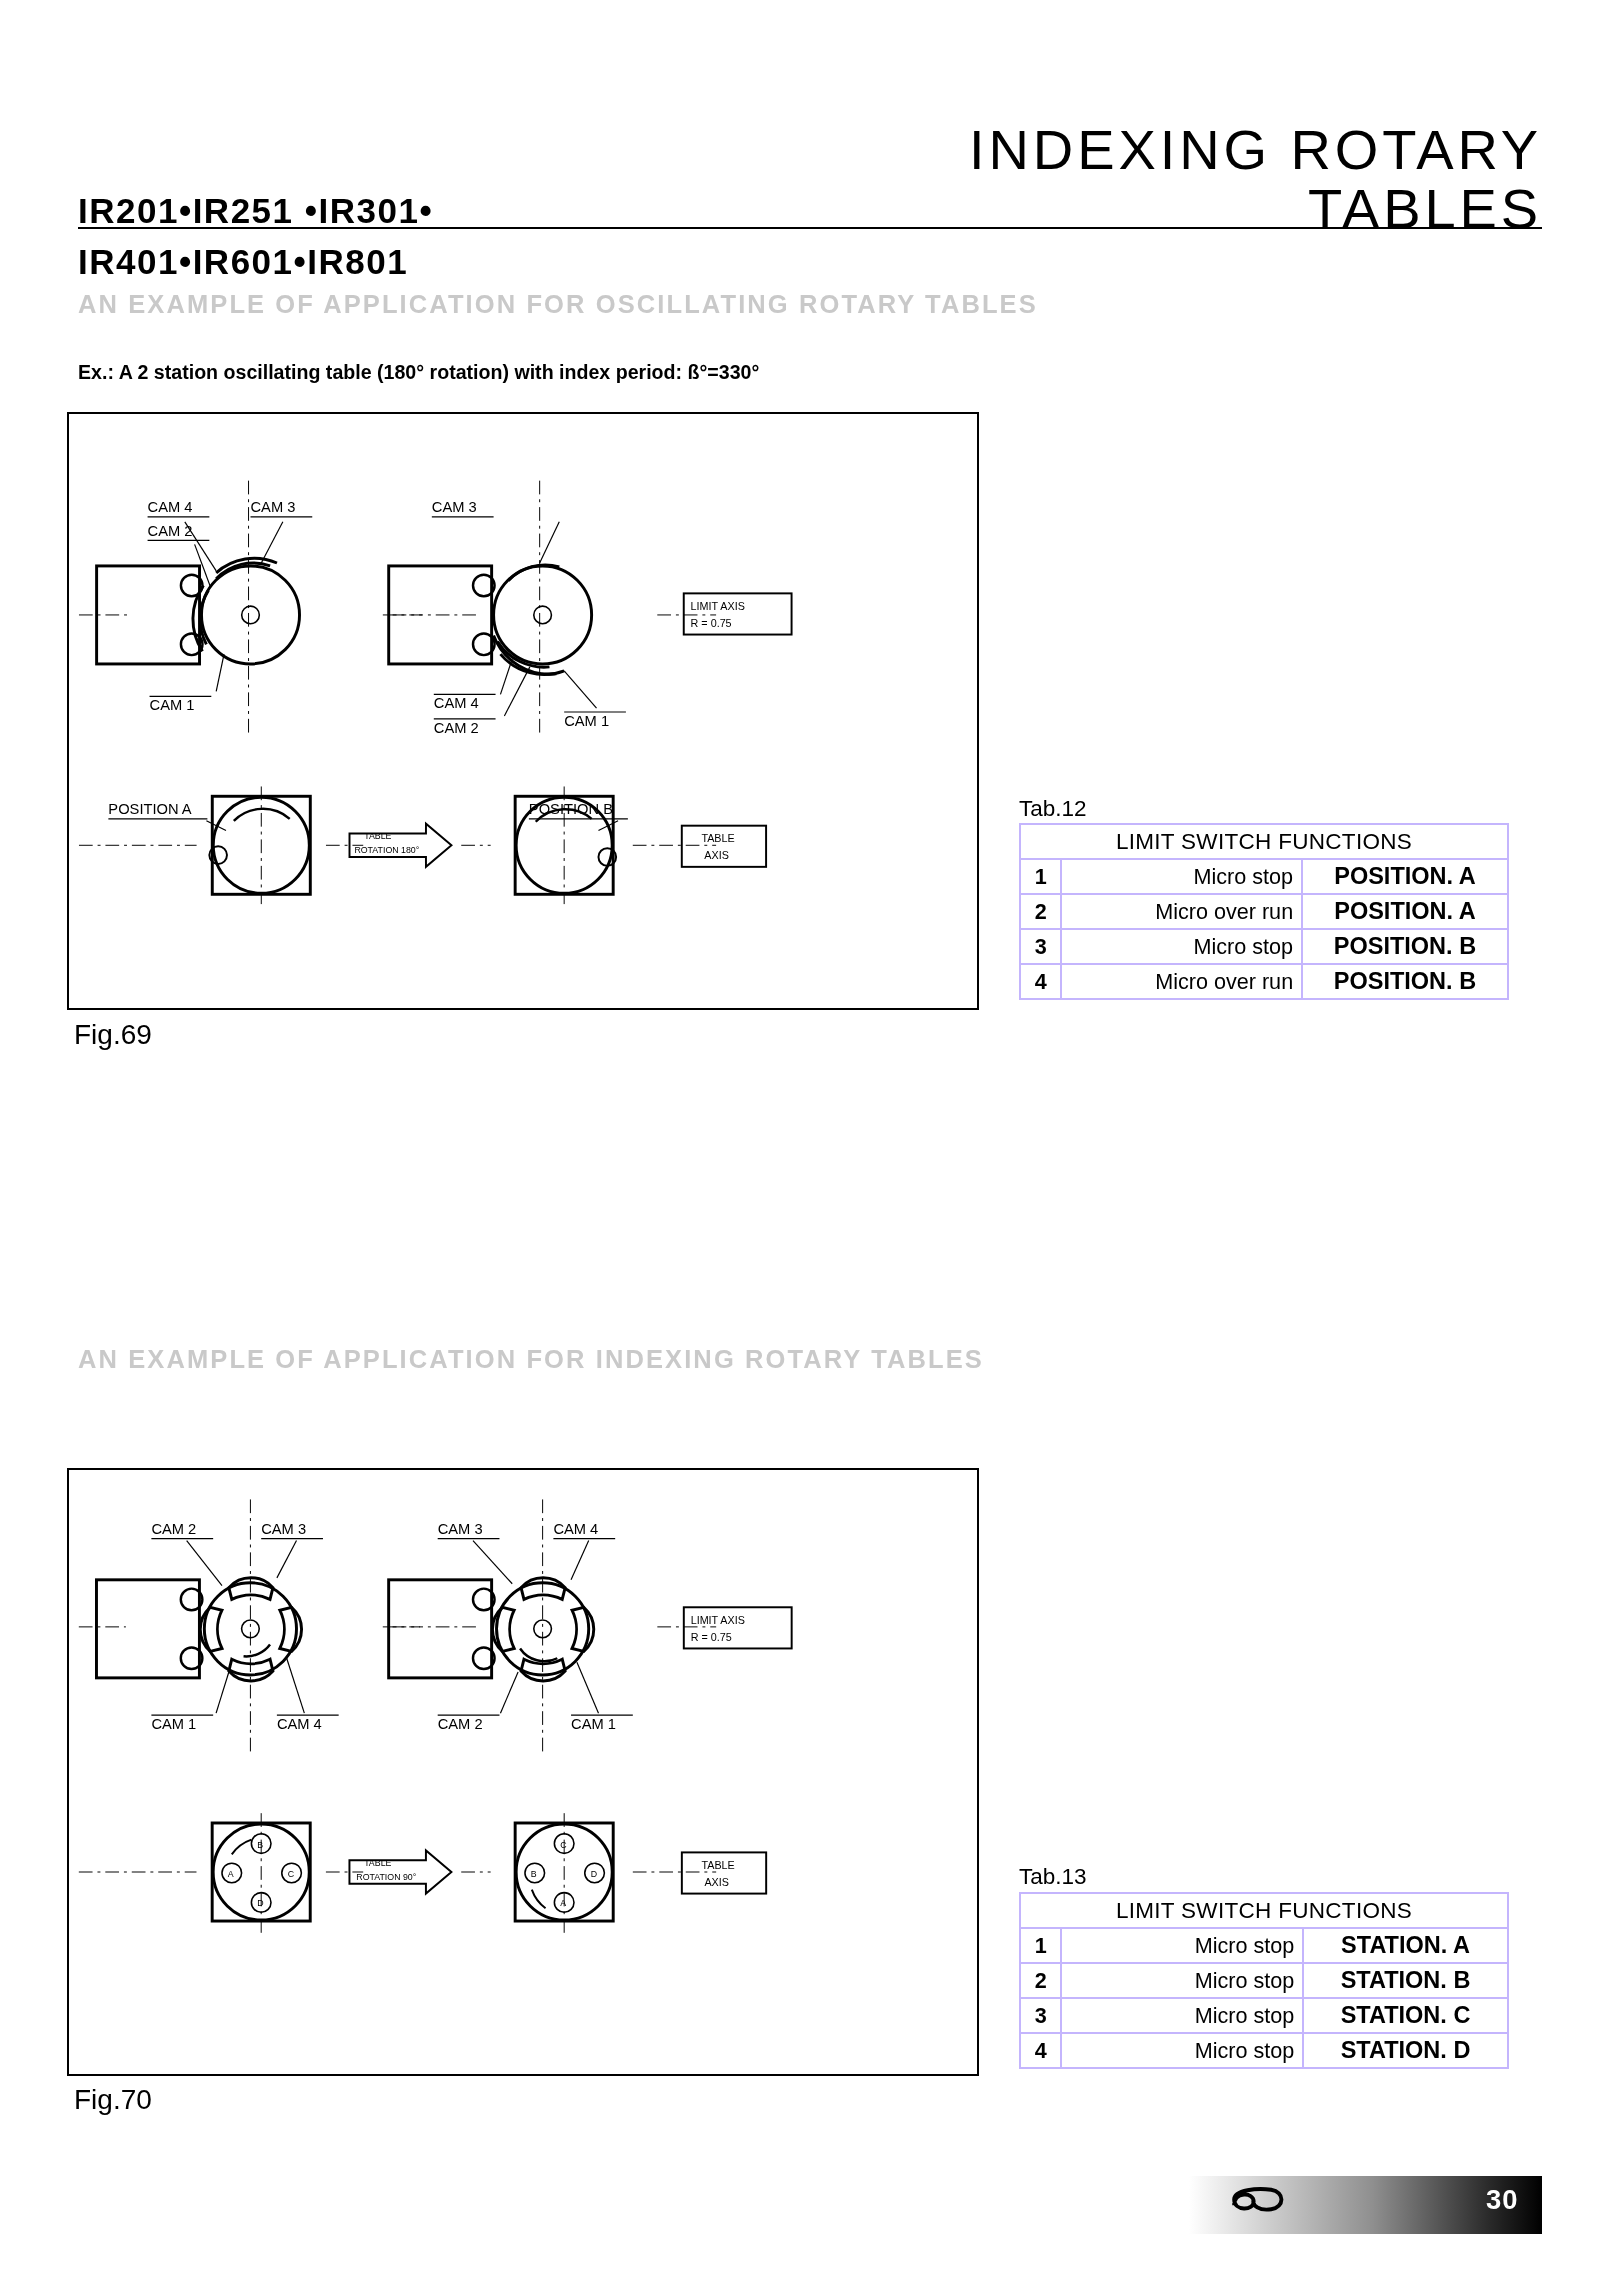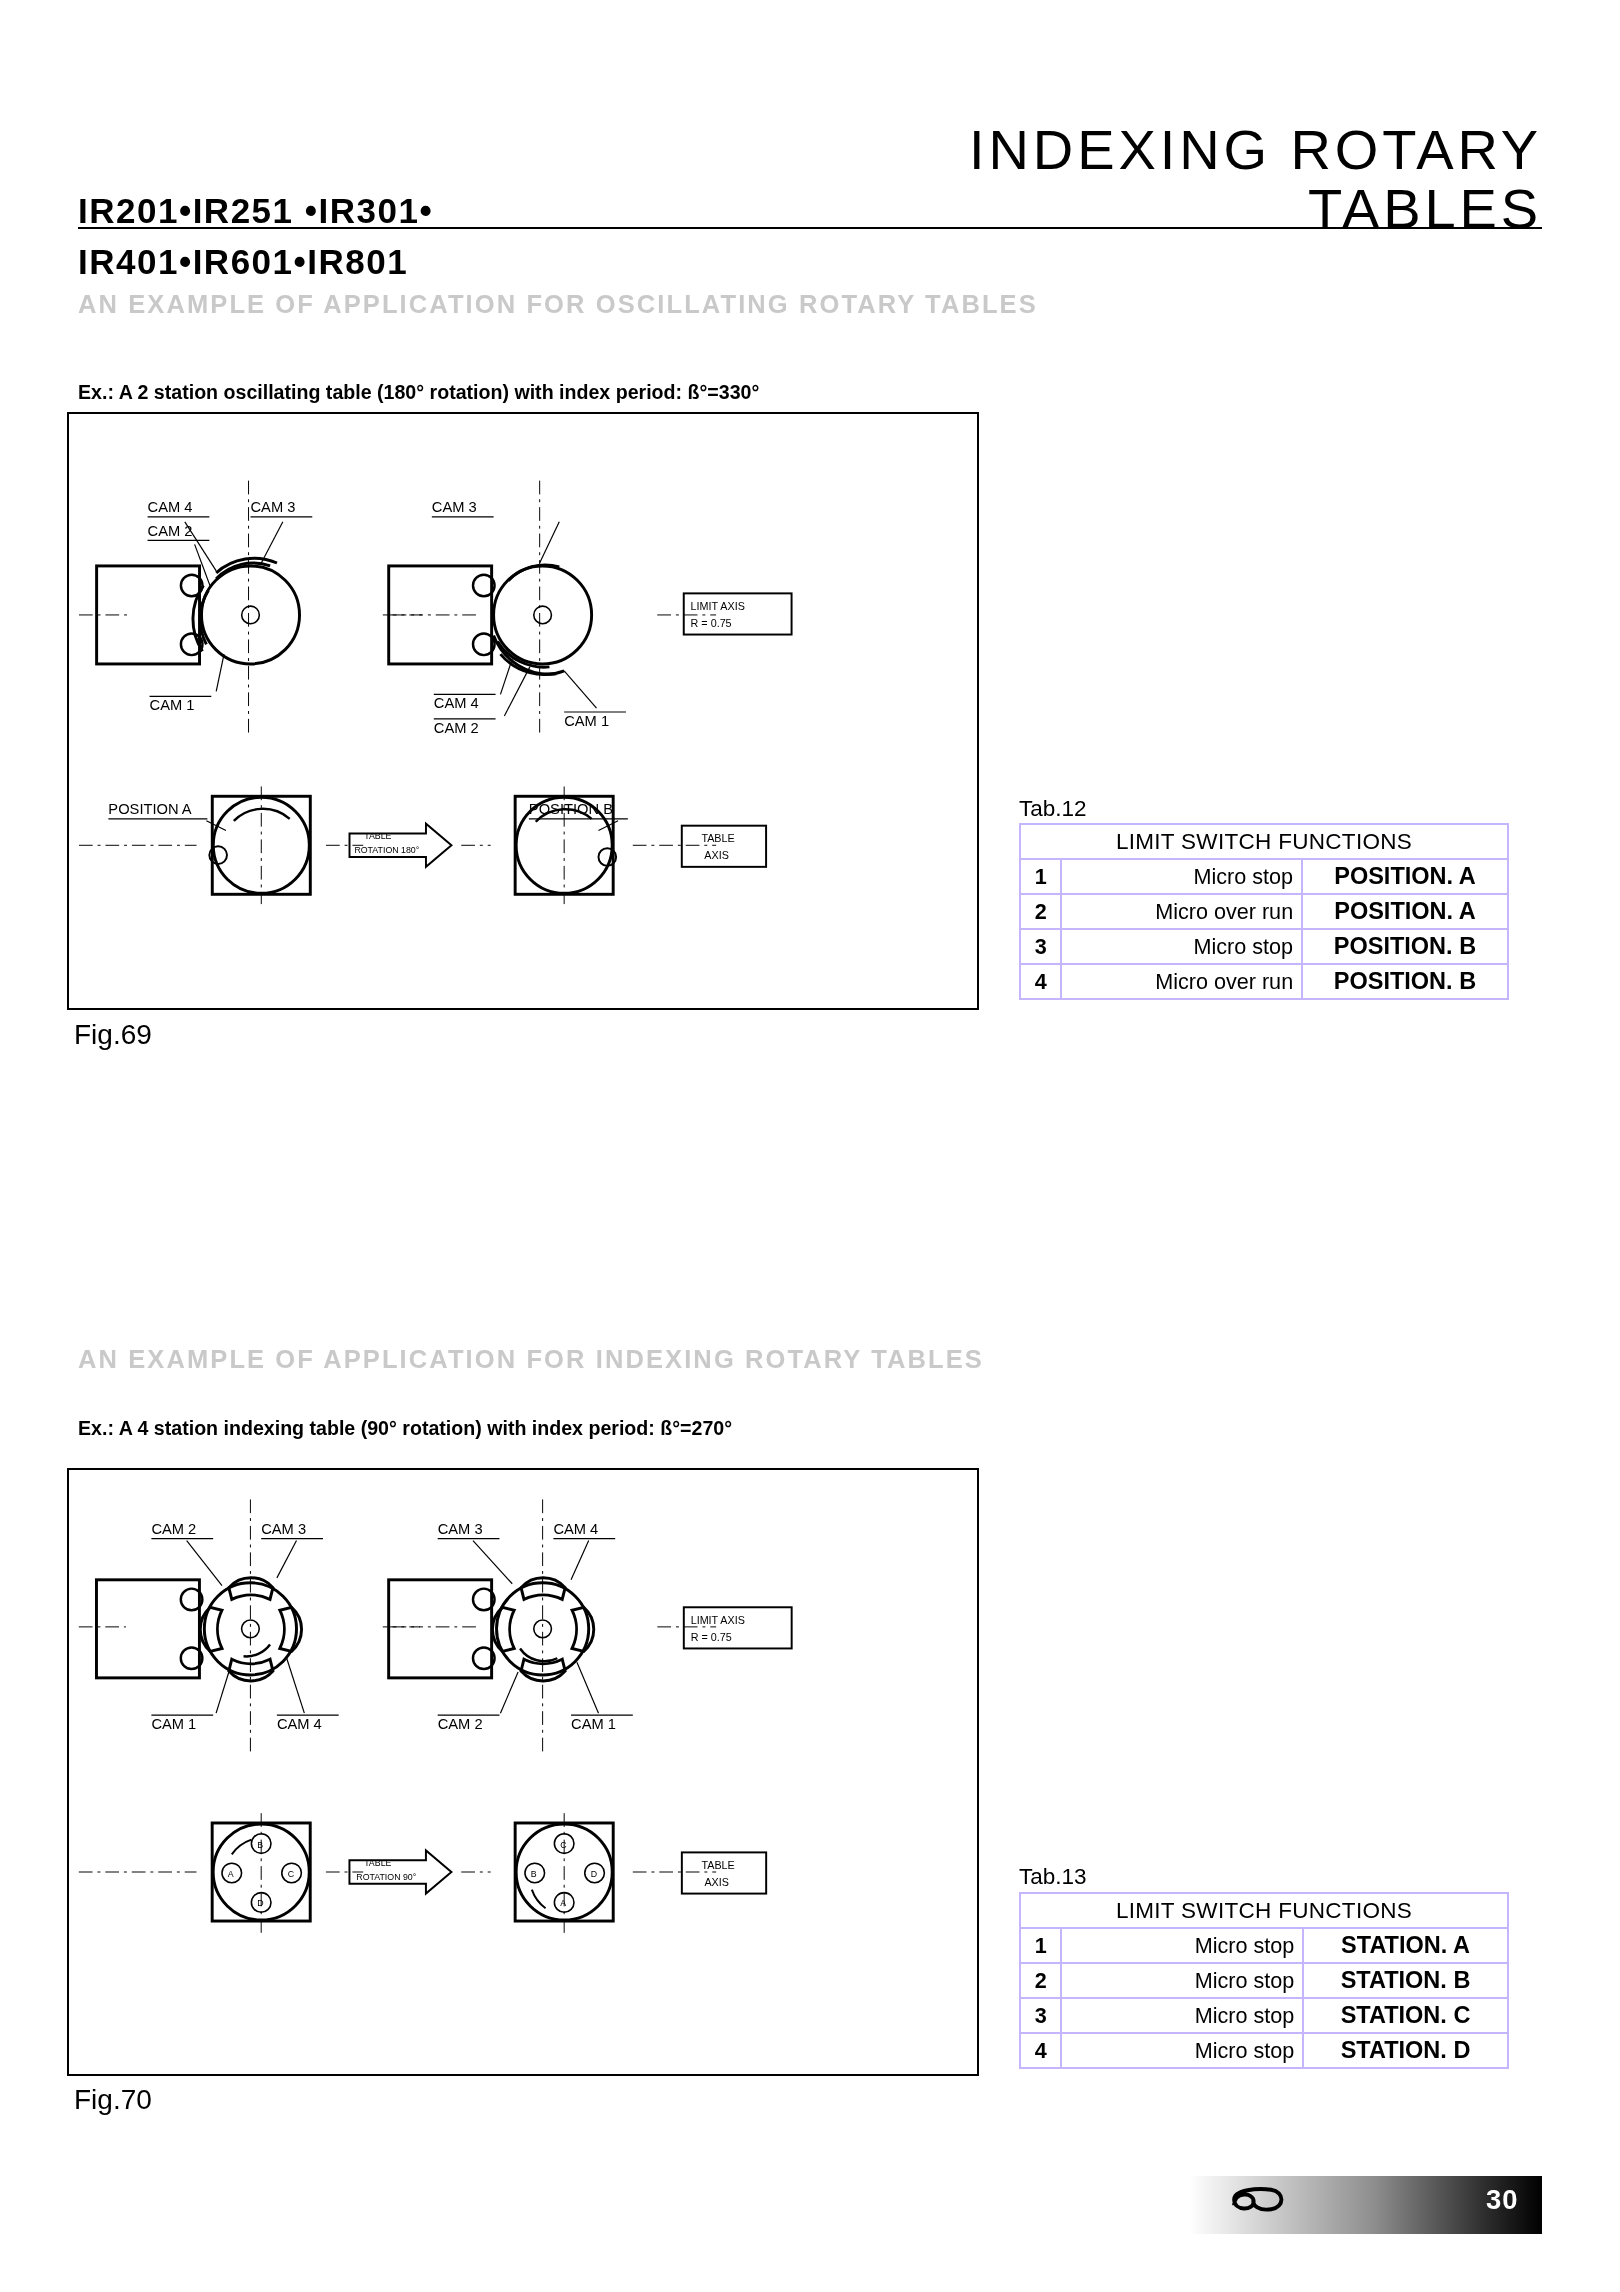--- a/index.html
+++ b/index.html
@@ -172,21 +172,21 @@
       <div>IR401•IR601•IR801</div>
     </div>
     <div class="title-block">
       <div>INDEXING ROTARY</div>
       <div>TABLES</div>
     </div>
   </div>
   <div class="rule"></div>
 
   <div class="banner" style="top:290px;">AN EXAMPLE OF APPLICATION FOR OSCILLATING ROTARY TABLES</div>
-  <div class="ex-line" style="top:361px;margin-top:20px;">Ex.: A 2 station oscillating table (180° rotation) with index period: ß°=330°</div>
+  <div class="ex-line" style="top:361px;">Ex.: A 2 station oscillating table (180° rotation) with index period: ß°=330°</div>
 
   <div class="figframe" style="left:67px; top:412px; width:912px; height:598px;">
     <svg width="908" height="594" viewBox="0 0 926 606">
       <g stroke="#000" fill="none">
 
         <path d="M10 205 H 60" stroke-width="1" stroke-dasharray="14,5,3,5"></path>
         <path d="M320 205 H 420" stroke-width="1" stroke-dasharray="14,5,3,5"></path>
 
         <path d="M183 68 V 330" stroke-width="1" stroke-dasharray="14,5,3,5"></path>
 
@@ -314,21 +314,20 @@
     </tr>
     <tr>
       <td class="num">4</td>
       <td class="fn">Micro over run</td>
       <td class="pos">POSITION. B</td>
     </tr>
   </tbody>
     </table>
 
   <div class="banner" style="top:1345px;">AN EXAMPLE OF APPLICATION FOR INDEXING ROTARY TABLES</div>
-  <div class="ex-line" style="top:1417px;">Ex.: A 4 station indexing table (90° rotation) with index period: ß°=270°</div>
 
   <div class="figframe" style="left:67px; top:1468px; width:912px; height:608px;">
     <svg width="908" height="604" viewBox="0 0 926 616">
       <g stroke="#000" fill="none">
 
         <path d="M10 160 H 58" stroke-width="1" stroke-dasharray="14,5,3,5"></path>
         <path d="M320 160 H 420" stroke-width="1" stroke-dasharray="14,5,3,5"></path>
         <path d="M185 30 V 290" stroke-width="1" stroke-dasharray="14,5,3,5"></path>
         <rect x="28" y="112" width="105" height="100" stroke-width="3"></rect>
         <circle cx="125" cy="132" r="11" stroke-width="2.5"></circle>

